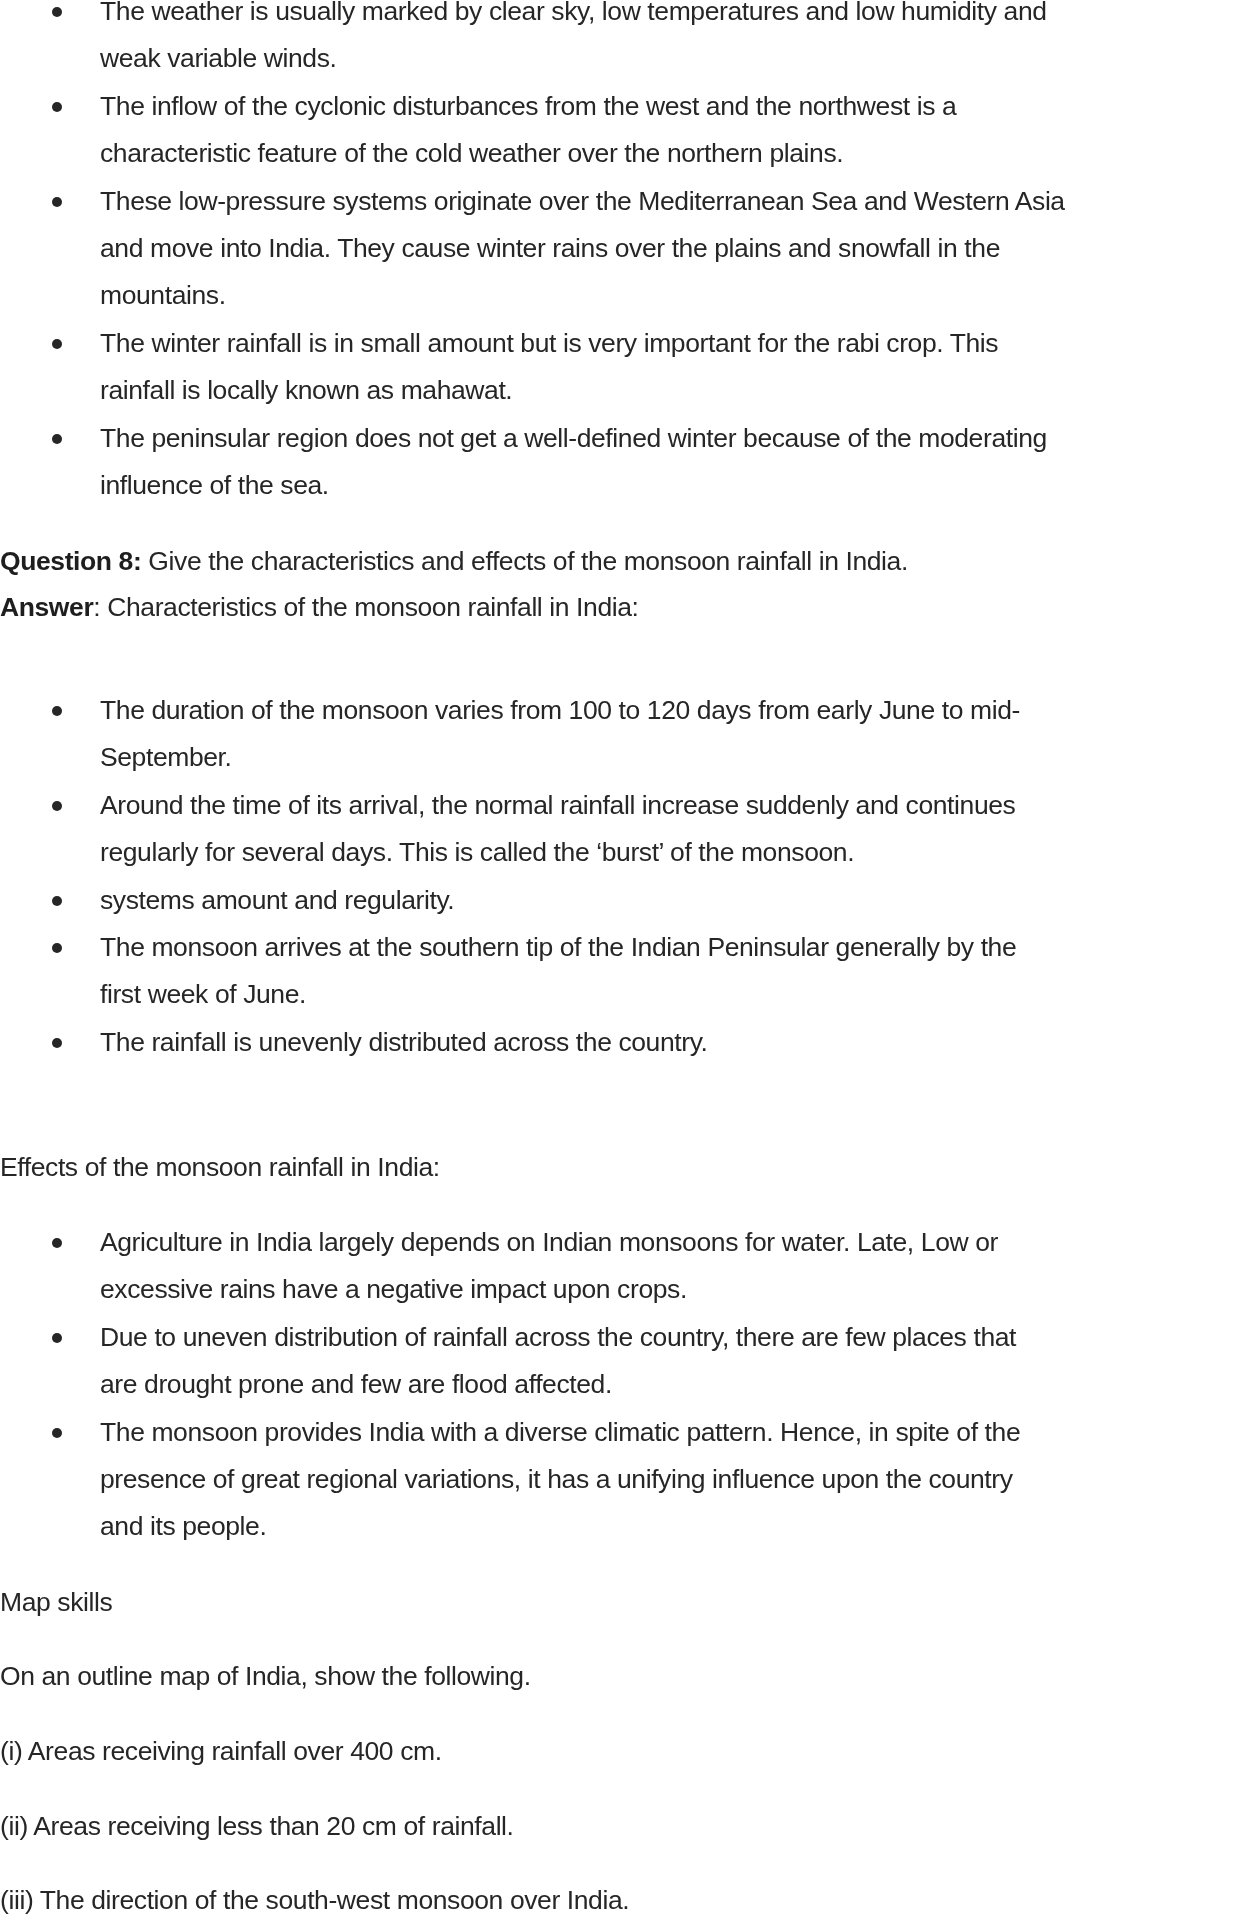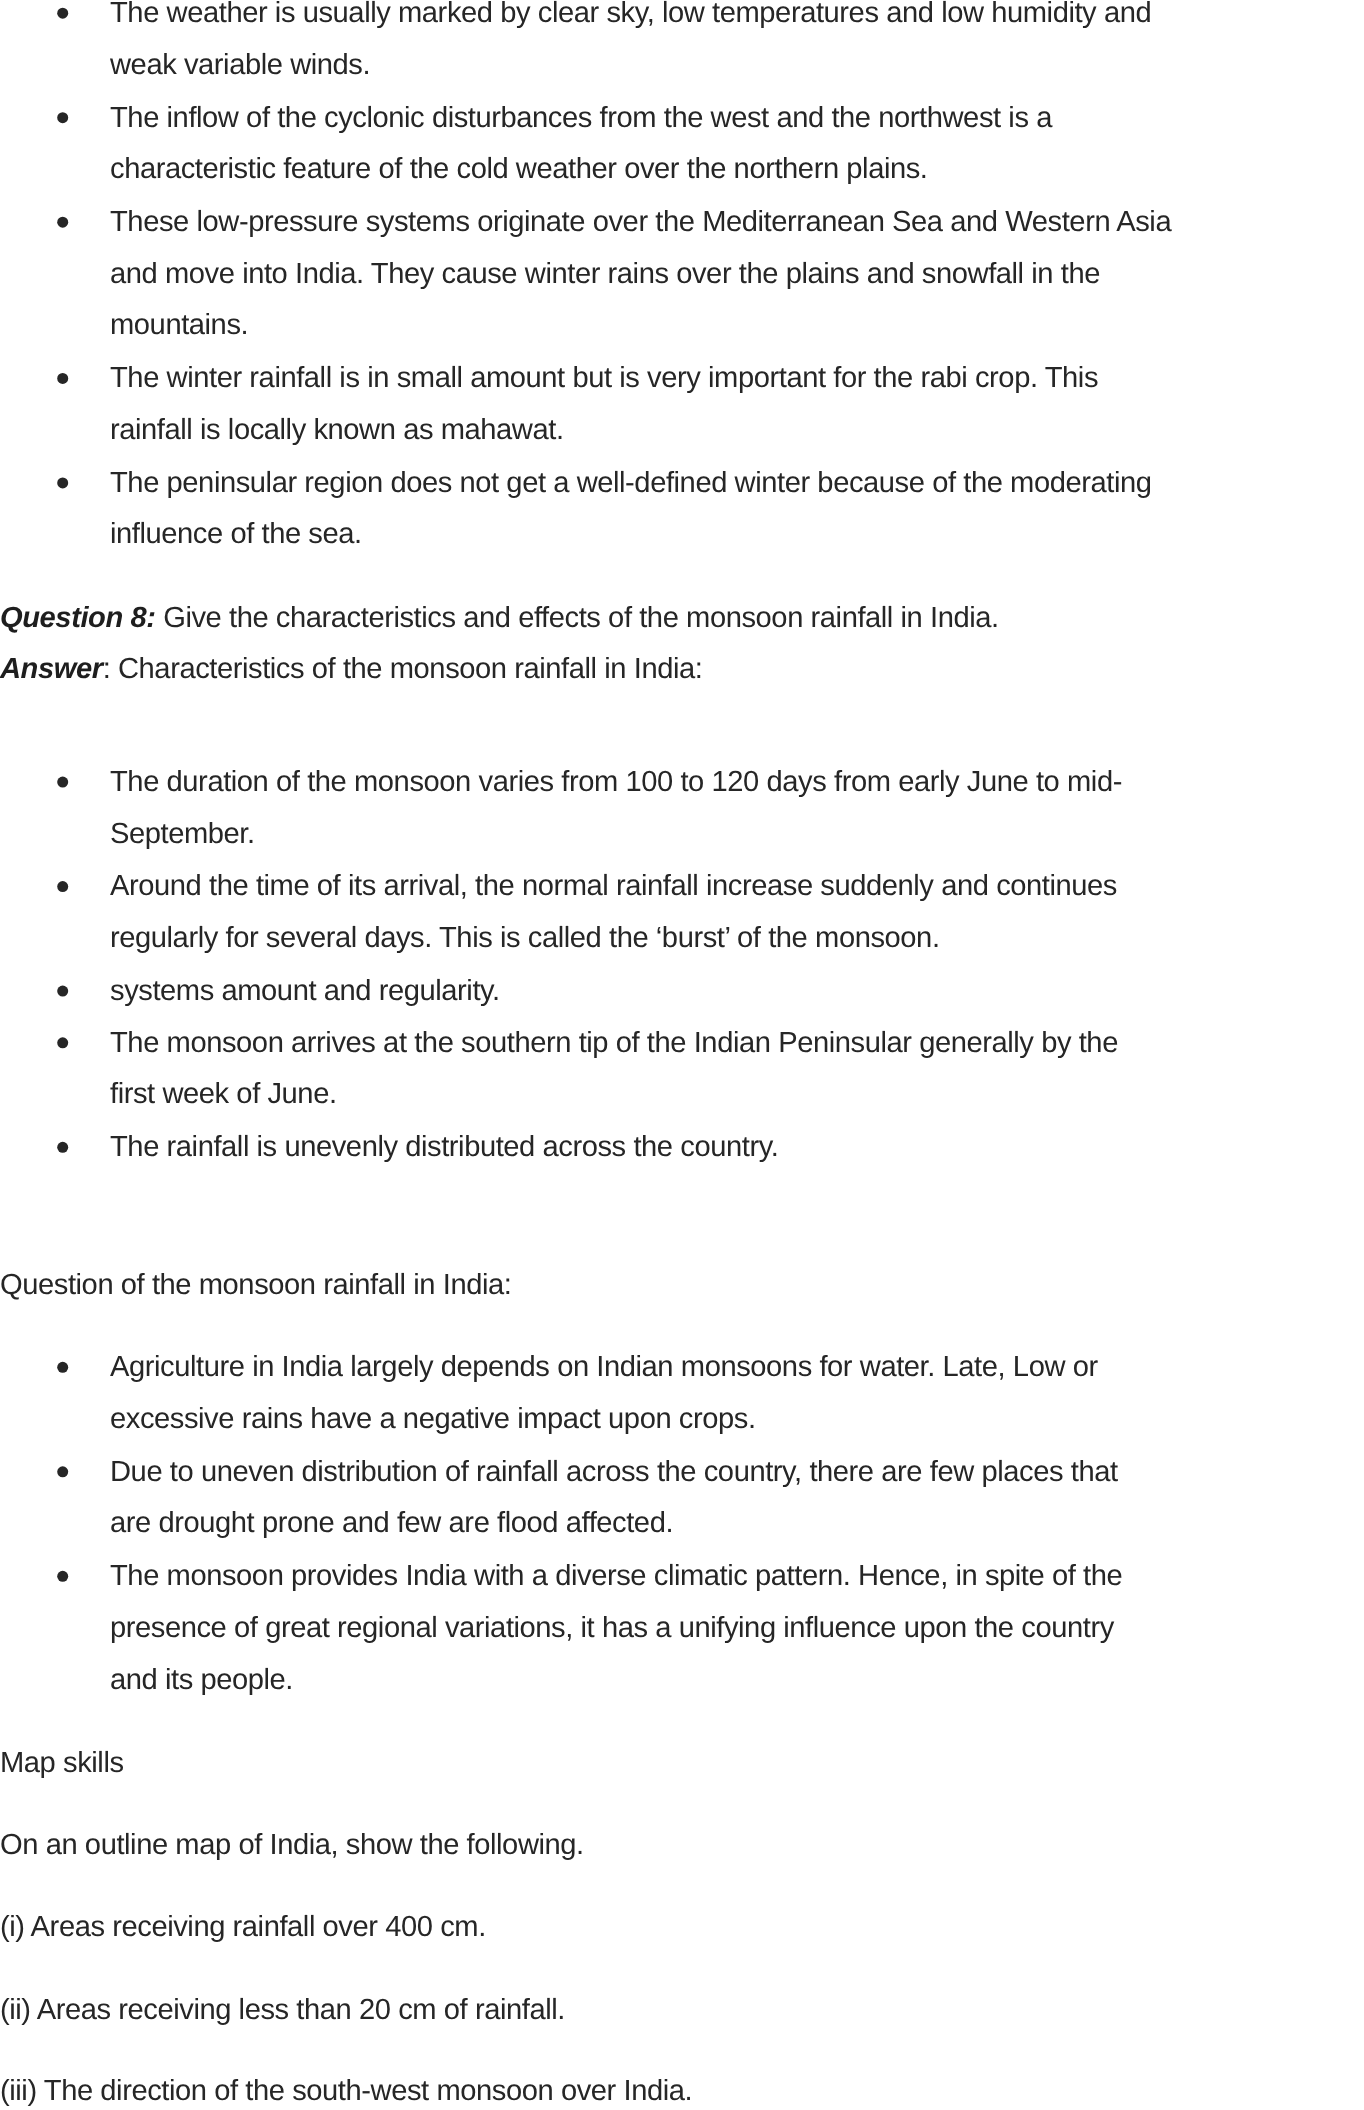--- a/index.html
+++ b/index.html
@@ -11,21 +11,21 @@
   .para {
     position:absolute; left:0; font-size:26.5px; line-height:47px;
     white-space:nowrap; letter-spacing:-0.4px;
   }
   .list { position:absolute; left:0; width:1240px; margin:0; padding:0; list-style:none; }
   .li { position:relative; padding-left:100px; font-size:26.5px; line-height:47.4px; letter-spacing:-0.4px; }
   .li .bullet {
     position:absolute; left:52px; top:19px; width:10px; height:10px; border-radius:50%; background:#262626;
   }
   .li .line { display:block; white-space:nowrap; }
-  b { font-weight:700; color:#1e1e1e;font-style:italic; }
+  b { font-weight:700; color:#1e1e1e; }
 </style>
 </head>
 <body>
 
 <ul class="list" style="top:-12px;">
   <li class="li">
     <span class="bullet"></span>
     <span class="line">The weather is usually marked by clear sky, low temperatures and low humidity and</span>
     <span class="line">weak variable winds.</span>
   </li>
@@ -79,21 +79,21 @@
     <span class="bullet"></span>
     <span class="line">The monsoon arrives at the southern tip of the Indian Peninsular generally by the</span>
     <span class="line">first week of June.</span>
   </li>
   <li class="li">
     <span class="bullet"></span>
     <span class="line">The rainfall is unevenly distributed across the country.</span>
   </li>
 </ul>
 
-<div class="para" style="top:1144px;">Question of the monsoon rainfall in India:</div>
+<div class="para" style="top:1144px;">Effects of the monsoon rainfall in India:</div>
 
 <ul class="list" style="top:1219px;">
   <li class="li">
     <span class="bullet"></span>
     <span class="line">Agriculture in India largely depends on Indian monsoons for water. Late, Low or</span>
     <span class="line">excessive rains have a negative impact upon crops.</span>
   </li>
   <li class="li">
     <span class="bullet"></span>
     <span class="line">Due to uneven distribution of rainfall across the country, there are few places that</span>

